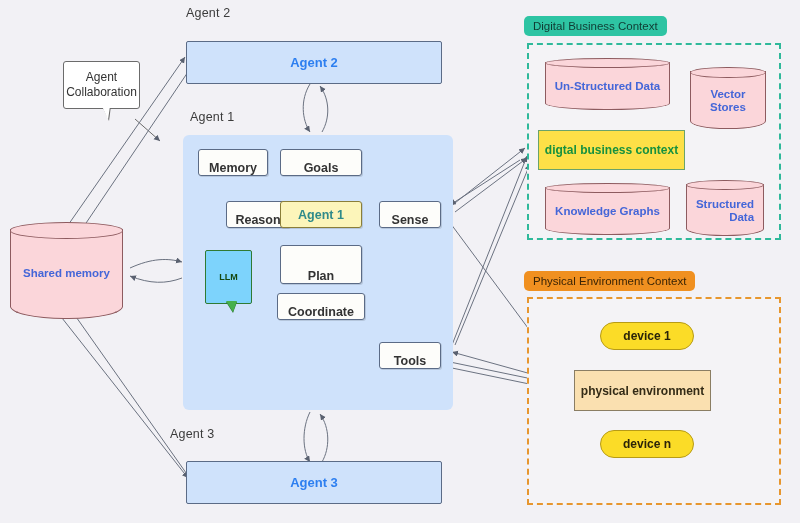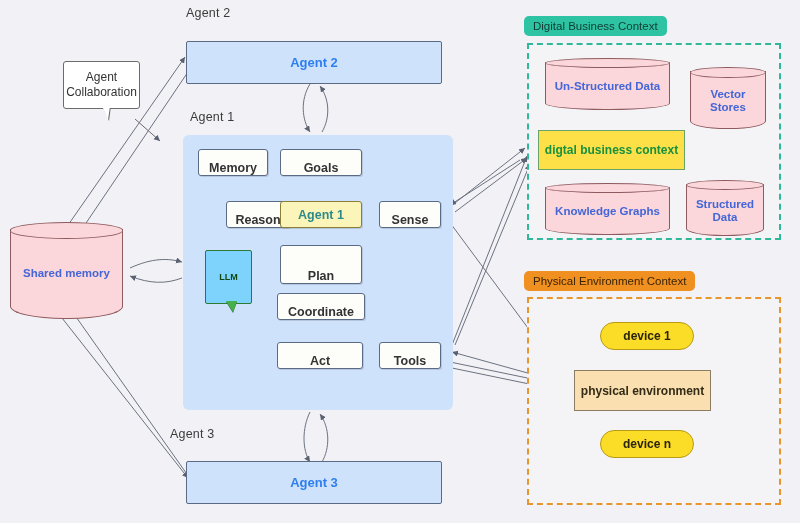--- a/index.html
+++ b/index.html
@@ -263,23 +263,20 @@
   </div>
   <div class="node wbox" style="left:379px;top:201px;width:62px;height:27px;">
     <span>Sense</span>
   </div>
   <div class="node wbox" style="left:280px;top:245px;width:82px;height:39px;">
     <span>Plan</span>
   </div>
   <div class="node wbox" style="left:277px;top:293px;width:88px;height:27px;">
     <span>Coordinate</span>
   </div>
-  <div class="node wbox" style="left:277px;top:342px;width:86px;height:27px;">
-    <span>Act</span>
-  </div>
   <div class="node wbox" style="left:379px;top:342px;width:62px;height:27px;">
     <span>Tools</span>
   </div>
 
   <div class="llm" style="left:205px;top:250px;width:45px;height:62px;">
     <div class="body">
       <span>LLM</span>
     </div>
     <div class="tail"></div>
   </div>
@@ -306,21 +303,21 @@
 
   <div class="cyl" style="left:545px;top:183px;width:125px;height:52px;">
     <div class="cyl-body"></div>
     <div class="cyl-top"></div>
     <div class="cyl-lbl">Knowledge Graphs</div>
   </div>
 
   <div class="cyl" style="left:686px;top:180px;width:78px;height:56px;">
     <div class="cyl-body"></div>
     <div class="cyl-top"></div>
-    <div class="cyl-lbl" style="white-space:pre-line;">Structured
+    <div class="cyl-lbl" style="white-space:pre-line;text-align:right;">Structured
 Data</div>
   </div>
 
   <div class="region orange" style="left:527px;top:297px;width:254px;height:208px;"></div>
   <div class="regtag orange" style="left:524px;top:271px;">Physical Environment  Context</div>
 
   <div class="devpill" style="left:600px;top:322px;width:92px;height:26px;">
     <span>device 1</span>
   </div>
 

